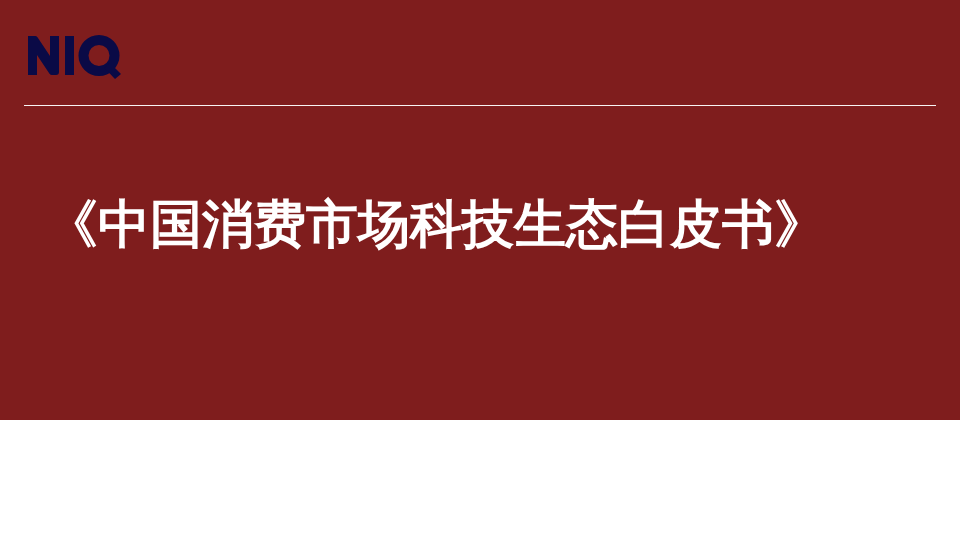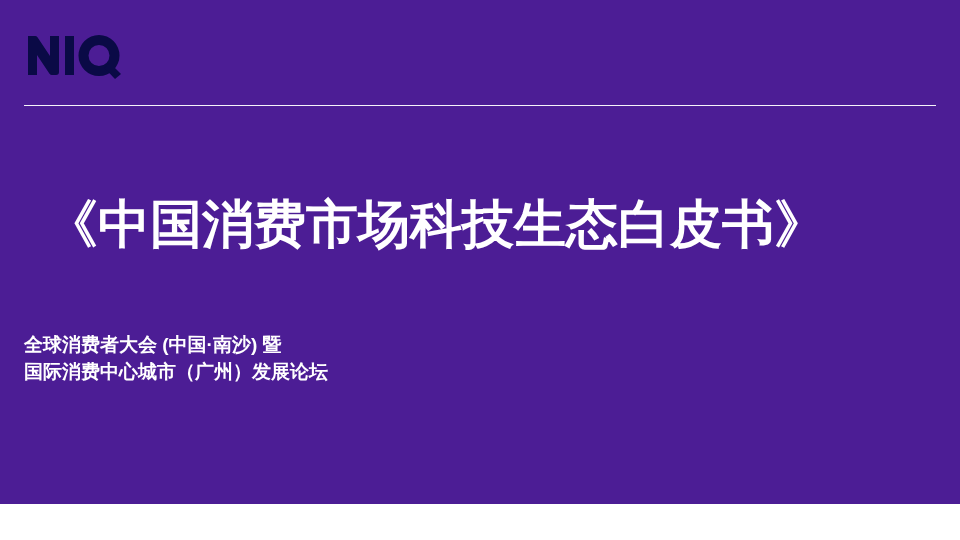--- a/index.html
+++ b/index.html
@@ -9,22 +9,22 @@
   body {
     width: 960px;
     height: 540px;
     overflow: hidden;
     font-family: "Liberation Sans", "DejaVu Sans", sans-serif;
   }
 
   #slide {
     position: relative;
     width: 960px;
-    height: 504px;
-    background: #4c1d95;
+    height: 420px;
+    background: #7f1d1d;
     overflow: hidden;
   }
 
   
   #brand-logo {
     position: absolute;
     left: 24px;
     top: 31px;
     width: 100px;
     height: 48px;
@@ -108,20 +108,16 @@
       <path d="M172 64 L194 86 L182 96 L161 74 Z" fill="#0a0a46"></path>
     </svg>
   </div>
 
   <div id="header-rule"></div>
 
   <div id="title-block">
     <div class="title-line">《中国消费市场科技生态白皮书》</div>
   </div>
 
-  <div id="subtitle-block">
-    <div class="subtitle-line">全球消费者大会 (中国·南沙) 暨</div>
-    <div class="subtitle-line">国际消费中心城市（广州）发展论坛</div>
-  </div>
 
   <div id="footer-copyright">© 2023 Nielsen Consumer LLC. All Rights Reserved.</div>
 
 </div>
 
 </body></html>

